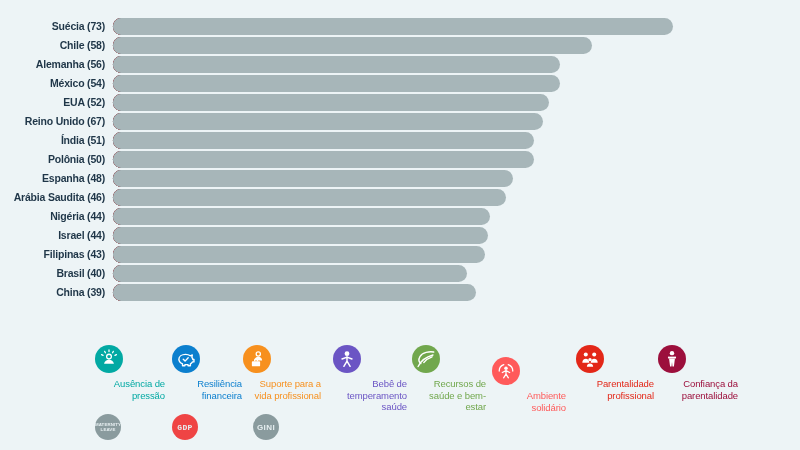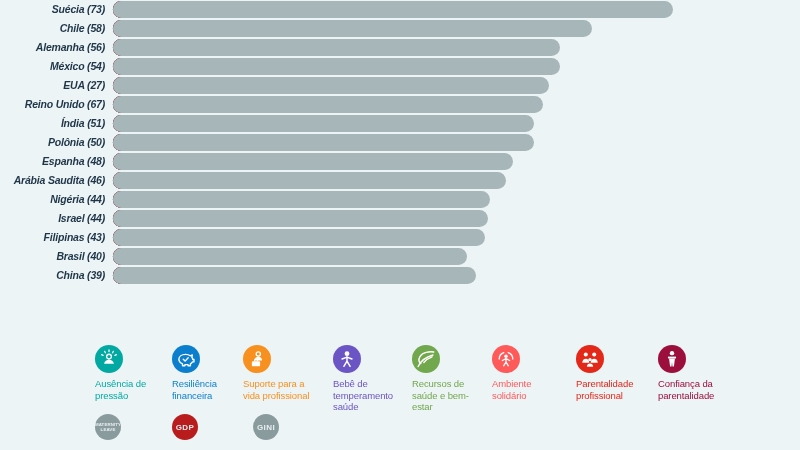--- a/index.html
+++ b/index.html
@@ -4,21 +4,21 @@
 <style>
   html,body{margin:0;padding:0;}
   body{
     width:800px;height:450px;
     background:#edf4f6;
     font-family:"Liberation Sans", sans-serif;
     overflow:hidden;
     position:relative;
   }
   #chart{
-    position:absolute;left:0;top:0;width:740px;height:337px;font-style:italic;
+    position:absolute;left:0;top:17px;width:740px;height:337px;
   }
   .row{
     position:relative;
     height:19px;
     display:flex;
     align-items:center;
   }
   .row-label{
     width:113px;
     flex:0 0 113px;
@@ -44,20 +44,21 @@
     border-radius:9px;
   }
   
   #legend{
     position:absolute;
     left:0;top:337px;width:800px;height:113px;
   }
   .legend-item{
     position:absolute;
     width:88px;
+    text-align:right;
   }
   .legend-icon{
     width:28px;height:28px;border-radius:50%;
     display:flex;align-items:center;justify-content:center;
     margin-bottom:5px;
   }
   .legend-icon svg{display:block;}
   .legend-label{
     font-size:9.5px;
     line-height:11.5px;
@@ -136,21 +137,21 @@
         <div class="seg" style="left: 0px; width: 391.061px; background: rgb(227, 39, 24); z-index: 7;"></div>
         <div class="seg" style="left: 0px; width: 347.263px; background: rgb(255, 90, 90); z-index: 6;"></div>
         <div class="seg" style="left: 0px; width: 317.542px; background: rgb(113, 167, 77); z-index: 5;"></div>
         <div class="seg" style="left: 0px; width: 281.564px; background: rgb(107, 85, 196); z-index: 4;"></div>
         <div class="seg" style="left: 0px; width: 250.279px; background: rgb(247, 144, 30); z-index: 3;"></div>
         <div class="seg" style="left: 0px; width: 150.168px; background: rgb(11, 127, 206); z-index: 2;"></div>
         <div class="seg" style="left: 0px; width: 82.905px; background: rgb(2, 169, 163); z-index: 1;"></div>
       </div>
     </div>
     <div class="row">
-      <div class="row-label">EUA (27)</div>
+      <div class="row-label">EUA (52)</div>
       <div class="bar">
         <div class="seg" style="left: 0px; width: 436.425px; background: rgb(167, 182, 185); z-index: 10;"></div>
         <div class="seg" style="left: 0px; width: 416.089px; background: rgb(125, 147, 151); z-index: 9;"></div>
         <div class="seg" style="left: 0px; width: 398.883px; background: rgb(156, 15, 60); z-index: 8;"></div>
         <div class="seg" style="left: 0px; width: 380.112px; background: rgb(227, 39, 24); z-index: 7;"></div>
         <div class="seg" style="left: 0px; width: 342.57px; background: rgb(255, 90, 90); z-index: 6;"></div>
         <div class="seg" style="left: 0px; width: 323.799px; background: rgb(113, 167, 77); z-index: 5;"></div>
         <div class="seg" style="left: 0px; width: 273.743px; background: rgb(107, 85, 196); z-index: 4;"></div>
         <div class="seg" style="left: 0px; width: 206.48px; background: rgb(247, 144, 30); z-index: 3;"></div>
         <div class="seg" style="left: 0px; width: 125.14px; background: rgb(11, 127, 206); z-index: 2;"></div>
@@ -364,21 +365,21 @@
         <svg viewBox="0 0 24 24" width="22" height="22">
           <g fill="none" stroke="#fff" stroke-width="1.5" stroke-linecap="round">
             <path d="M20.4 4.4C15.8 3.4 8 4.8 5.4 9.4c-1.6 2.8-1 6 1 7.6"></path>
             <path d="M3.4 20.2C6 14.6 12.2 9.6 19.6 7.6"></path>
             <path d="M18.6 9.6c-3 1-6.6 3.2-9 6.2"></path>
           </g>
         </svg>
       </div>
       <div class="legend-label" style="color: rgb(113, 167, 77);">Recursos de saúde e bem-estar</div>
     </div>
-    <div class="legend-item" style="left: 492px; top: 8px; width: 74px;">
+    <div class="legend-item" style="left: 492px; top: 20px; width: 74px;">
       <div class="legend-icon" style="background: rgb(255, 90, 90);">
         <svg viewBox="0 0 24 24" width="22" height="22">
           <g fill="none" stroke="#fff" stroke-width="1.4">
             <circle cx="12" cy="9" r="1.9" fill="#fff" stroke="none"></circle>
             <path d="M12 11.2v4.4M12 11.6L8 13.6M12 11.6l4 2M12 15.4l-2.6 4M12 15.4l2.6 4" stroke-linecap="round"></path>
             <path d="M4.6 12a7.4 7.4 0 0 1 5-7" stroke-linecap="round"></path>
             <path d="M19.4 12a7.4 7.4 0 0 0-5-7" stroke-linecap="round"></path>
           </g>
         </svg>
       </div>
@@ -408,18 +409,18 @@
             <path d="M8.8 11.4h6.4l-1.1 8.8h-1.6l-.5-5-.5 5H9.9z"></path>
           </g>
         </svg>
       </div>
       <div class="legend-label" style="color: rgb(156, 15, 60);">Confiança da parentalidade</div>
     </div>
     <div class="mini-item" style="left: 95px;">
       <div class="mini-icon tiny" style="background: rgb(138, 155, 158);">MATERNITY<br>LEAVE</div>
     </div>
     <div class="mini-item" style="left: 172px;">
-      <div class="mini-icon" style="background: #b91c1c;">GDP</div>
+      <div class="mini-icon" style="background: #ef4444; font-family: Liberation Mono, monospace;">GDP</div>
     </div>
     <div class="mini-item" style="left: 253px;">
       <div class="mini-icon" style="background: rgb(138, 155, 158);">GINI</div>
     </div>
   </div>
 
 </body></html>

